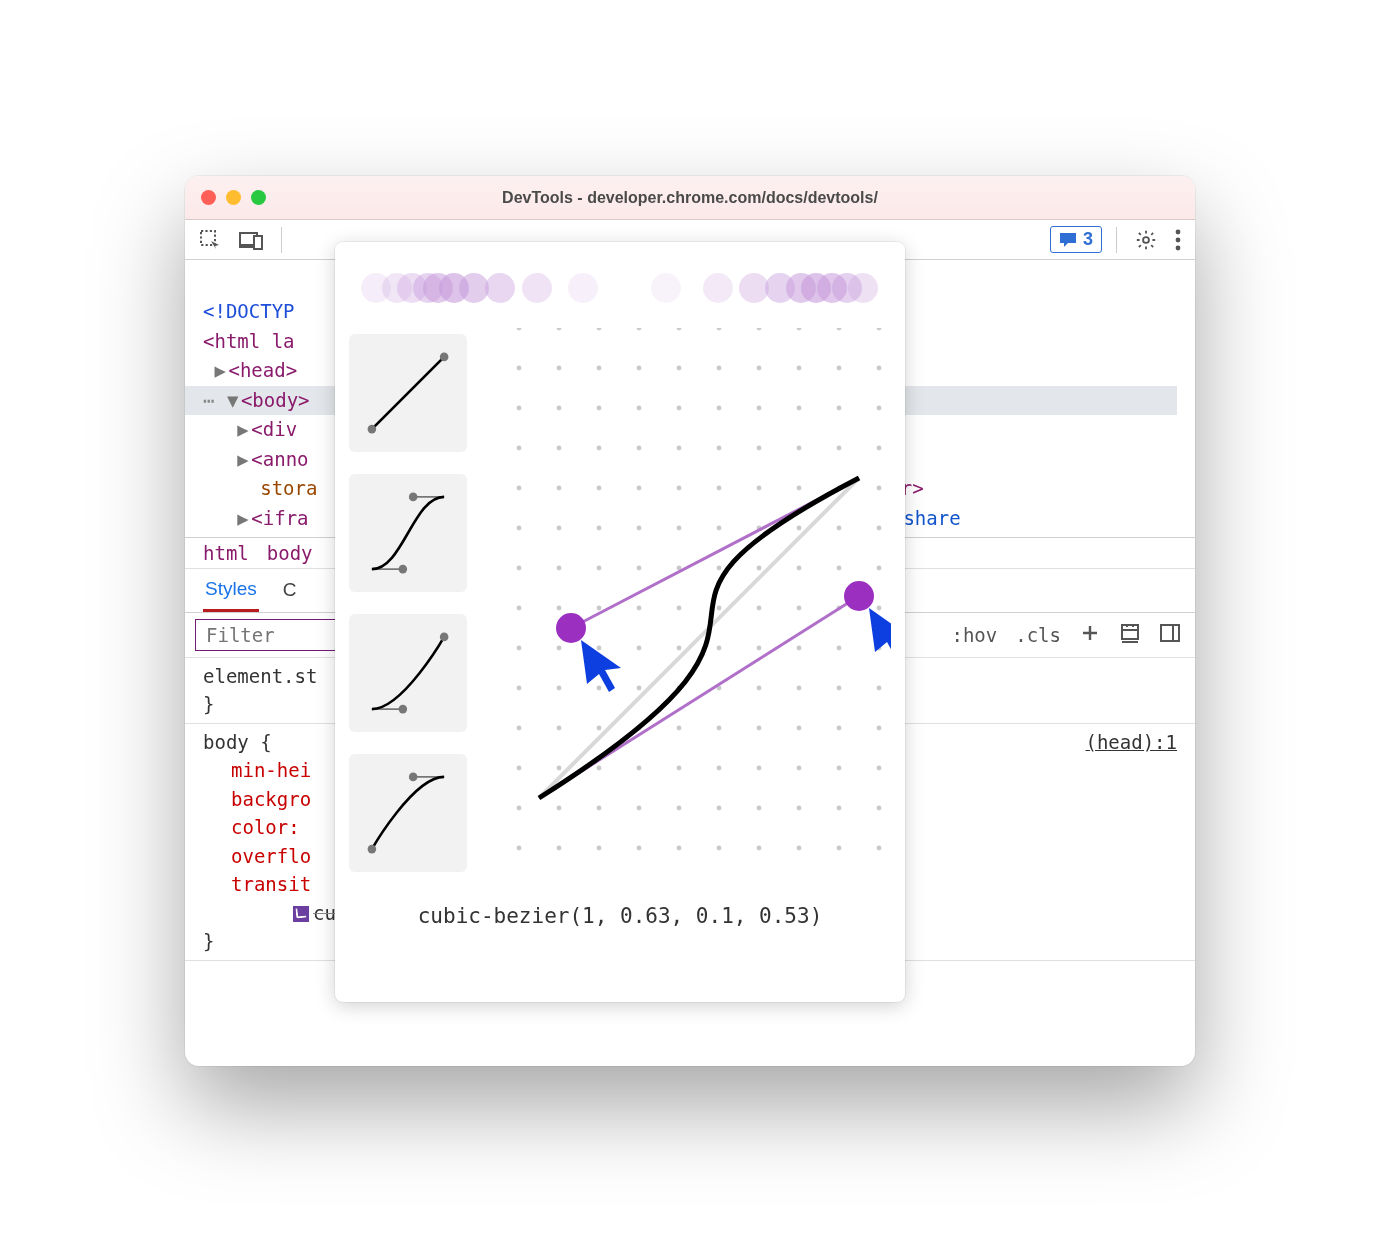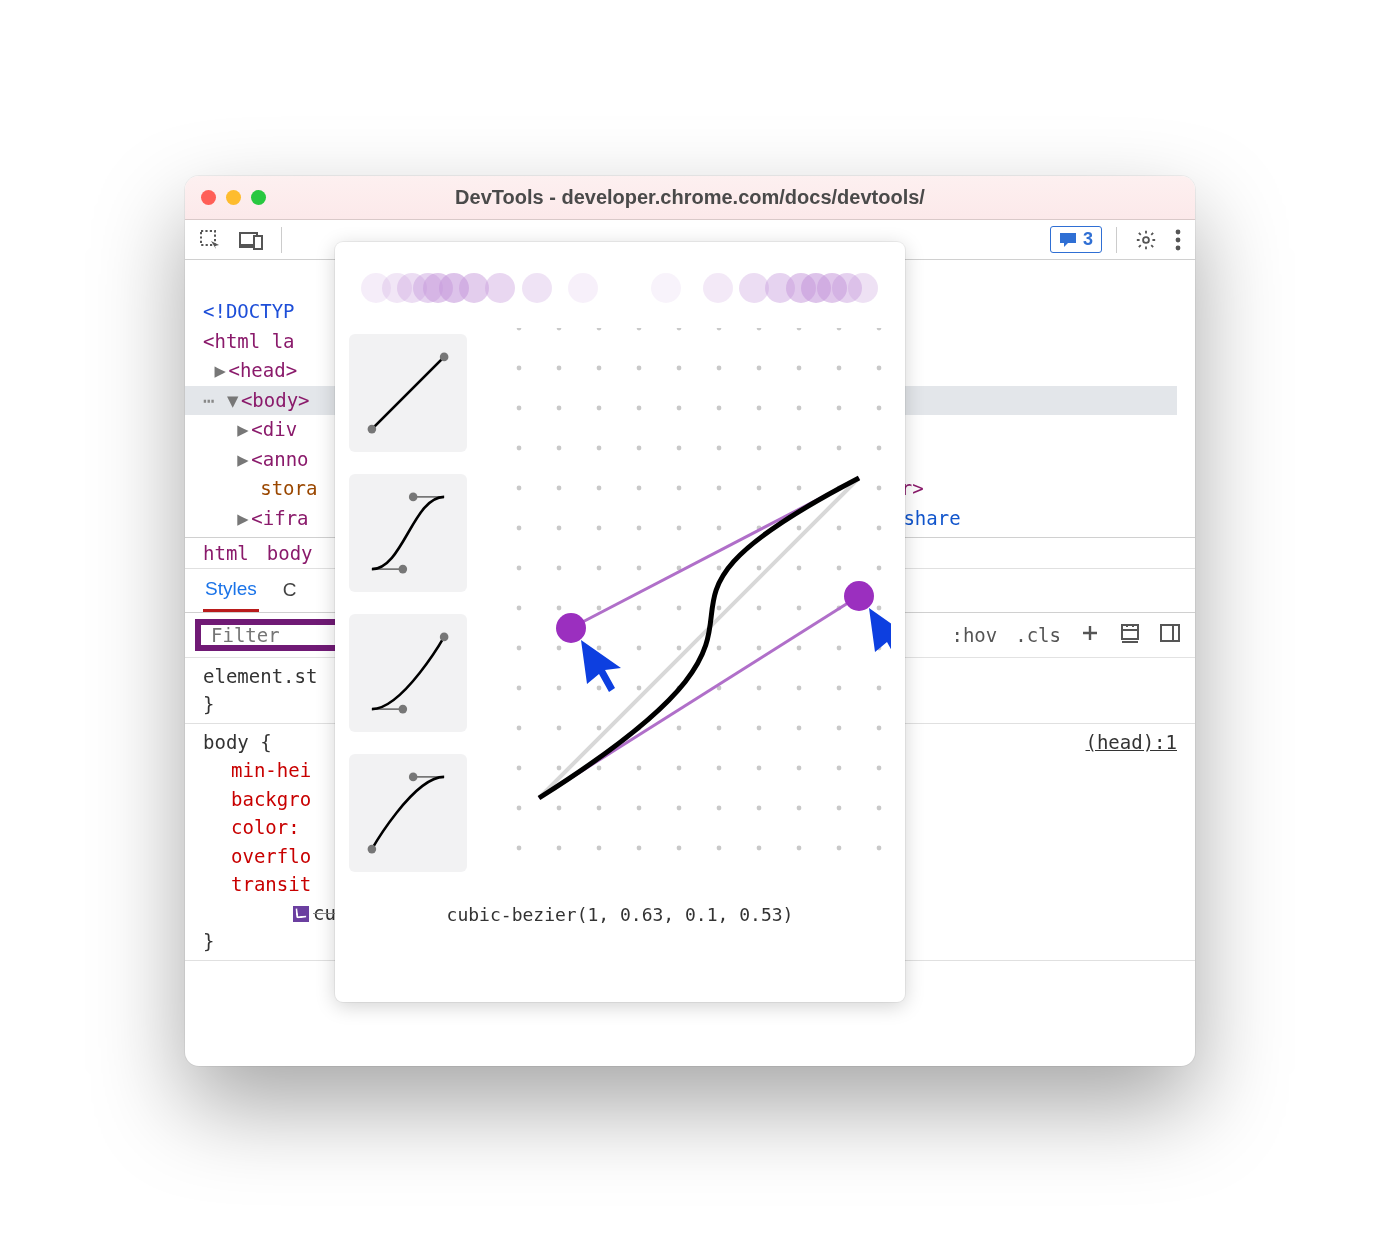--- a/index.html
+++ b/index.html
@@ -34,21 +34,21 @@
     position: relative;
   }
   .traffic { display: flex; gap: 10px; }
   .dot { width: 15px; height: 15px; border-radius: 50%; }
   .dot.red { background: #ff5f57; }
   .dot.yellow { background: #febc2e; }
   .dot.green { background: #28c840; }
   .title {
     position: absolute; left: 0; right: 0;
     text-align: center;
-    font-size: 20px;
+    font-size: 16px;
     font-weight: 600;
     color: #4a4a4a;
     pointer-events: none;
   }
   
   .toolbar {
     height: 40px;
     border-bottom: 1px solid #d0d0d0;
     display: flex;
     align-items: center;
@@ -104,21 +104,21 @@
   .tabs .tab.active { color:#1a73e8; border-bottom:3px solid #b91c1c; font-weight:500; }
   .tabs .more { color:#888; font-weight:700; letter-spacing:2px; }
   .filterbar {
     display:flex; align-items:center; gap:10px;
     padding:6px 10px; border-bottom:1px solid #e2e2e2;
     font-family: ui-monospace, Menlo, monospace;
     font-size:19px; color:#666;
   }
   .filter-input {
     flex:0 0 160px; height:32px;
-    border:6px solid #701a75;
+    border:1px solid #701a75;
     padding:0 10px; font: inherit;
     color:#8b5cf6; background:#fff;
   }
   .filterbar .spacer{flex:1;}
   .filterbar .btn { cursor:pointer; padding:2px 4px; color:#555; }
   .filterbar .cls { font-family: ui-monospace, Menlo, monospace; }
   .styles {
     font-family: ui-monospace, Menlo, monospace;
     font-size:19px; line-height:1.5;
     padding:4px 18px; color:#333;
@@ -164,21 +164,21 @@
     width:118px; height:118px; background:#f2f2f3; border-radius:6px;
     display:flex; align-items:center; justify-content:center;
     cursor:pointer;
   }
   .preset svg { width:86px; height:86px; }
   .editor { flex:1; position:relative; }
   .editor svg { width:100%; height:560px; display:block; }
   .bez-label {
     text-align:center;
     font-family: ui-monospace, Menlo, monospace;
-    font-size:18px; color:#333;
+    font-size:21px; color:#333;
     padding:16px 0 6px 0;
   }
 </style>
 </head>
 <body>
 
 <div class="window">
 
   <div class="titlebar">
     <div class="traffic">

